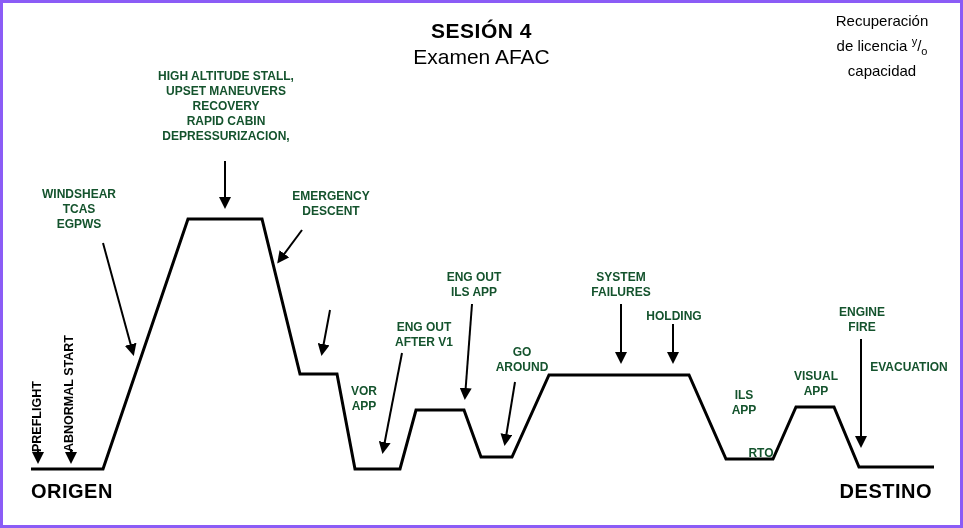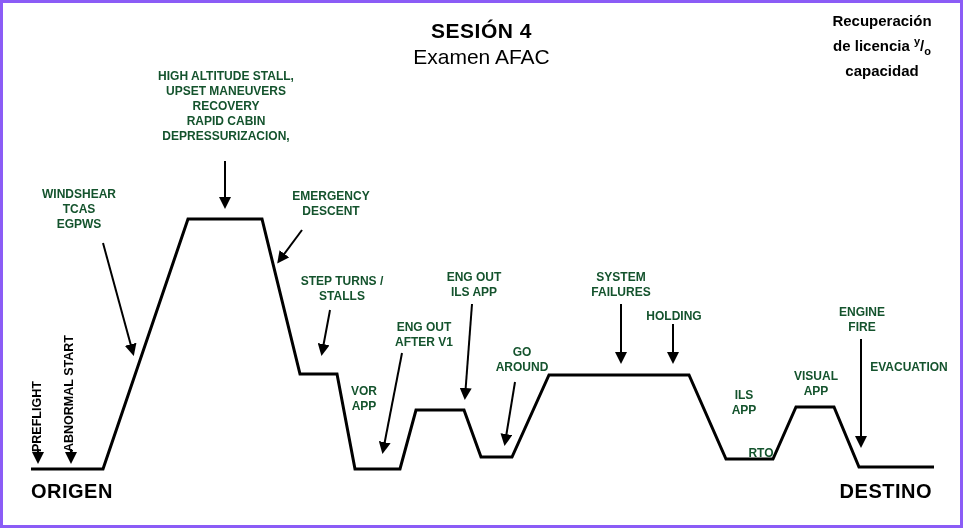--- a/index.html
+++ b/index.html
@@ -53,21 +53,21 @@
   .title-block .t2 {
     font-size: 21px;
     margin-top: 2px;
   }
   .license {
     position: absolute;
     top: 8px;
     right: 8px;
     width: 140px;
     text-align: center;
-    font-weight: bold;
+    font-weight: normal;
     font-size: 15px;
     line-height: 20px;
   }
   .license sup { font-size: 11px; }
   .license sub { font-size: 11px; }
   .endpoint {
     position: absolute;
     font-size: 20px;
     font-weight: bold;
     letter-spacing: 0.5px;
@@ -118,22 +118,20 @@
   <div class="label" style="left:28px; top:184px; width:96px;">WINDSHEAR
 TCAS
 EGPWS</div>
   <div class="label" style="left:127px; top:66px; width:192px;">HIGH ALTITUDE STALL,
 UPSET MANEUVERS
 RECOVERY
 RAPID CABIN
 DEPRESSURIZACION,</div>
   <div class="label" style="left:282px; top:186px; width:92px;">EMERGENCY
 DESCENT</div>
-  <div class="label" style="left:294px; top:271px; width:90px;">STEP TURNS /
-STALLS</div>
   <div class="label" style="left:341px; top:381px; width:40px;">VOR
 APP</div>
   <div class="label" style="left:383px; top:317px; width:76px;">ENG OUT
 AFTER V1</div>
   <div class="label" style="left:437px; top:267px; width:68px;">ENG OUT
 ILS APP</div>
   <div class="label" style="left:492px; top:342px; width:54px;">GO
 AROUND</div>
   <div class="label" style="left:582px; top:267px; width:72px;">SYSTEM
 FAILURES</div>

